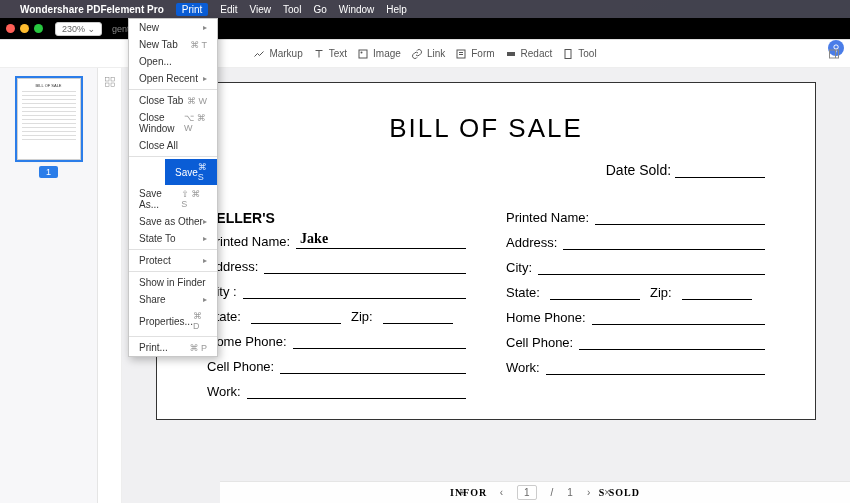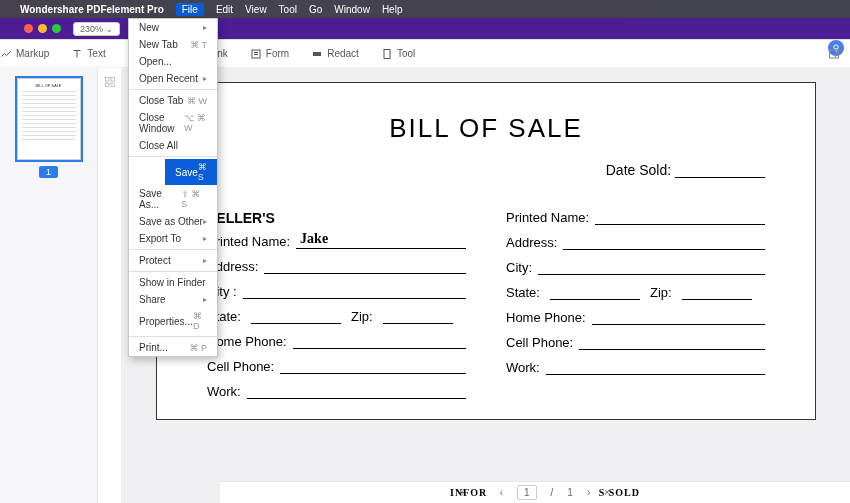--- a/index.html
+++ b/index.html
@@ -5,27 +5,27 @@
 * { margin: 0; padding: 0; box-sizing: border-box; font-family: -apple-system, BlinkMacSystemFont, "Helvetica Neue", sans-serif; }
 body { width: 850px; height: 503px; background: linear-gradient(135deg, #e8d5e8 0%, #d8d8e8 50%, #c8d8e0 100%); overflow: hidden; position: relative; }
 
 .menubar { height: 18px; background: rgba(40,40,50,0.85); display: flex; align-items: center; padding: 0 8px; color: #fff; font-size: 10px; gap: 12px; }
 .menubar .apple { font-size: 11px; }
 .menubar .appname { font-weight: 600; }
 .menubar .right { margin-left: auto; display: flex; gap: 10px; align-items: center; }
 .menubar .active-menu { background: #0a5dd6; padding: 1px 6px; border-radius: 2px; }
 
 .appwin { position: absolute; top: 18px; left: 0; right: 0; bottom: 0; background: #fff; display: flex; flex-direction: column; }
-.toolbar1 { height: 22px; background: #4c1d95; border-bottom: 1px solid #e0e0e0; display: flex; align-items: center; padding: 0 24px; gap: 6px; font-size: 9px; color: #666; }
+.toolbar1 { height: 22px; background: #000000; border-bottom: 1px solid #e0e0e0; display: flex; align-items: center; padding: 0 6px; gap: 6px; font-size: 9px; color: #666; }
 .traffic { display: flex; gap: 5px; margin-right: 6px; }
 .traffic span { width: 9px; height: 9px; border-radius: 50%; display: inline-block; }
 .traffic .r { background: #ff5f57; } .traffic .y { background: #febc2e; } .traffic .g { background: #28c840; }
 .zoom { border: 1px solid #ccc; border-radius: 3px; padding: 1px 6px; background: #fff; }
 
-.toolbar2 { height: 28px; background: #fff; border-bottom: 1px solid #eee; display: flex; align-items: center; gap: 22px; font-size: 10px; color: #555; }
+.toolbar2 { height: 28px; background: #fff; border-bottom: 1px solid #eee; display: flex; align-items: center; justify-content: center; gap: 10px; font-size: 10px; color: #555; }
 .toolbar2 .tbtn { display: flex; align-items: center; gap: 4px; cursor: pointer; }
 .toolbar2 .tbtn svg { width: 12px; height: 12px; }
 .toolbar2 .side-icon { position: absolute; right: 10px; }
 
 .main { flex: 1; display: flex; overflow: hidden; position: relative; }
 .sidebar { width: 98px; background: #f7f7f9; border-right: 1px solid #e5e5e5; padding: 10px 0; display: flex; flex-direction: column; align-items: center; }
 .thumb { width: 64px; height: 82px; background: #fff; border: 1px solid #d0d0d0; box-shadow: 0 1px 3px rgba(0,0,0,0.1); font-size: 3px; padding: 4px; color: #333; position: relative; }
 .thumb-sel { outline: 2px solid #2b7de9; }
 .thumb-label { margin-top: 6px; background: #2b7de9; color: #fff; font-size: 9px; padding: 1px 7px; border-radius: 2px; }
 .sidebar-toggle { width: 24px; border-right: 1px solid #eee; display: flex; align-items: flex-start; justify-content: center; padding-top: 8px; }
@@ -56,21 +56,21 @@
 .statusbar .pagenum { border: 1px solid #ccc; padding: 1px 6px; border-radius: 2px; background: #fff; }
 
 .user-badge { position: absolute; top: 22px; right: 6px; width: 16px; height: 16px; border-radius: 50%; background: #4a7de8; color: #fff; font-size: 9px; display: flex; align-items: center; justify-content: center; }
 </style>
 </head>
 <body>
 
 <div class="menubar">
   <span class="apple"></span>
   <span class="appname">Wondershare PDFelement Pro</span>
-  <span class="active-menu">File</span>
+  <span class="active-menu">Print</span>
   <span>Edit</span>
   <span>View</span>
   <span>Tool</span>
   <span>Go</span>
   <span>Window</span>
   <span>Help</span>
 </div>
 
 <div class="appwin">
   <div class="toolbar1">
@@ -282,21 +282,21 @@
     </div>
   <div class="ditem">
       <span>Save As...</span>
       <span class="shortcut">⇧ ⌘ S</span>
     </div>
   <div class="ditem">
       <span>Save as Other</span>
       <span class="arrow">▸</span>
     </div>
   <div class="ditem">
-      <span>Export To</span>
+      <span>State To</span>
       <span class="arrow">▸</span>
     </div>
   <div class="dsep"></div>
   <div class="ditem">
       <span>Protect</span>
       <span class="arrow">▸</span>
     </div>
   <div class="dsep"></div>
   <div class="ditem">
       <span>Show in Finder</span>

